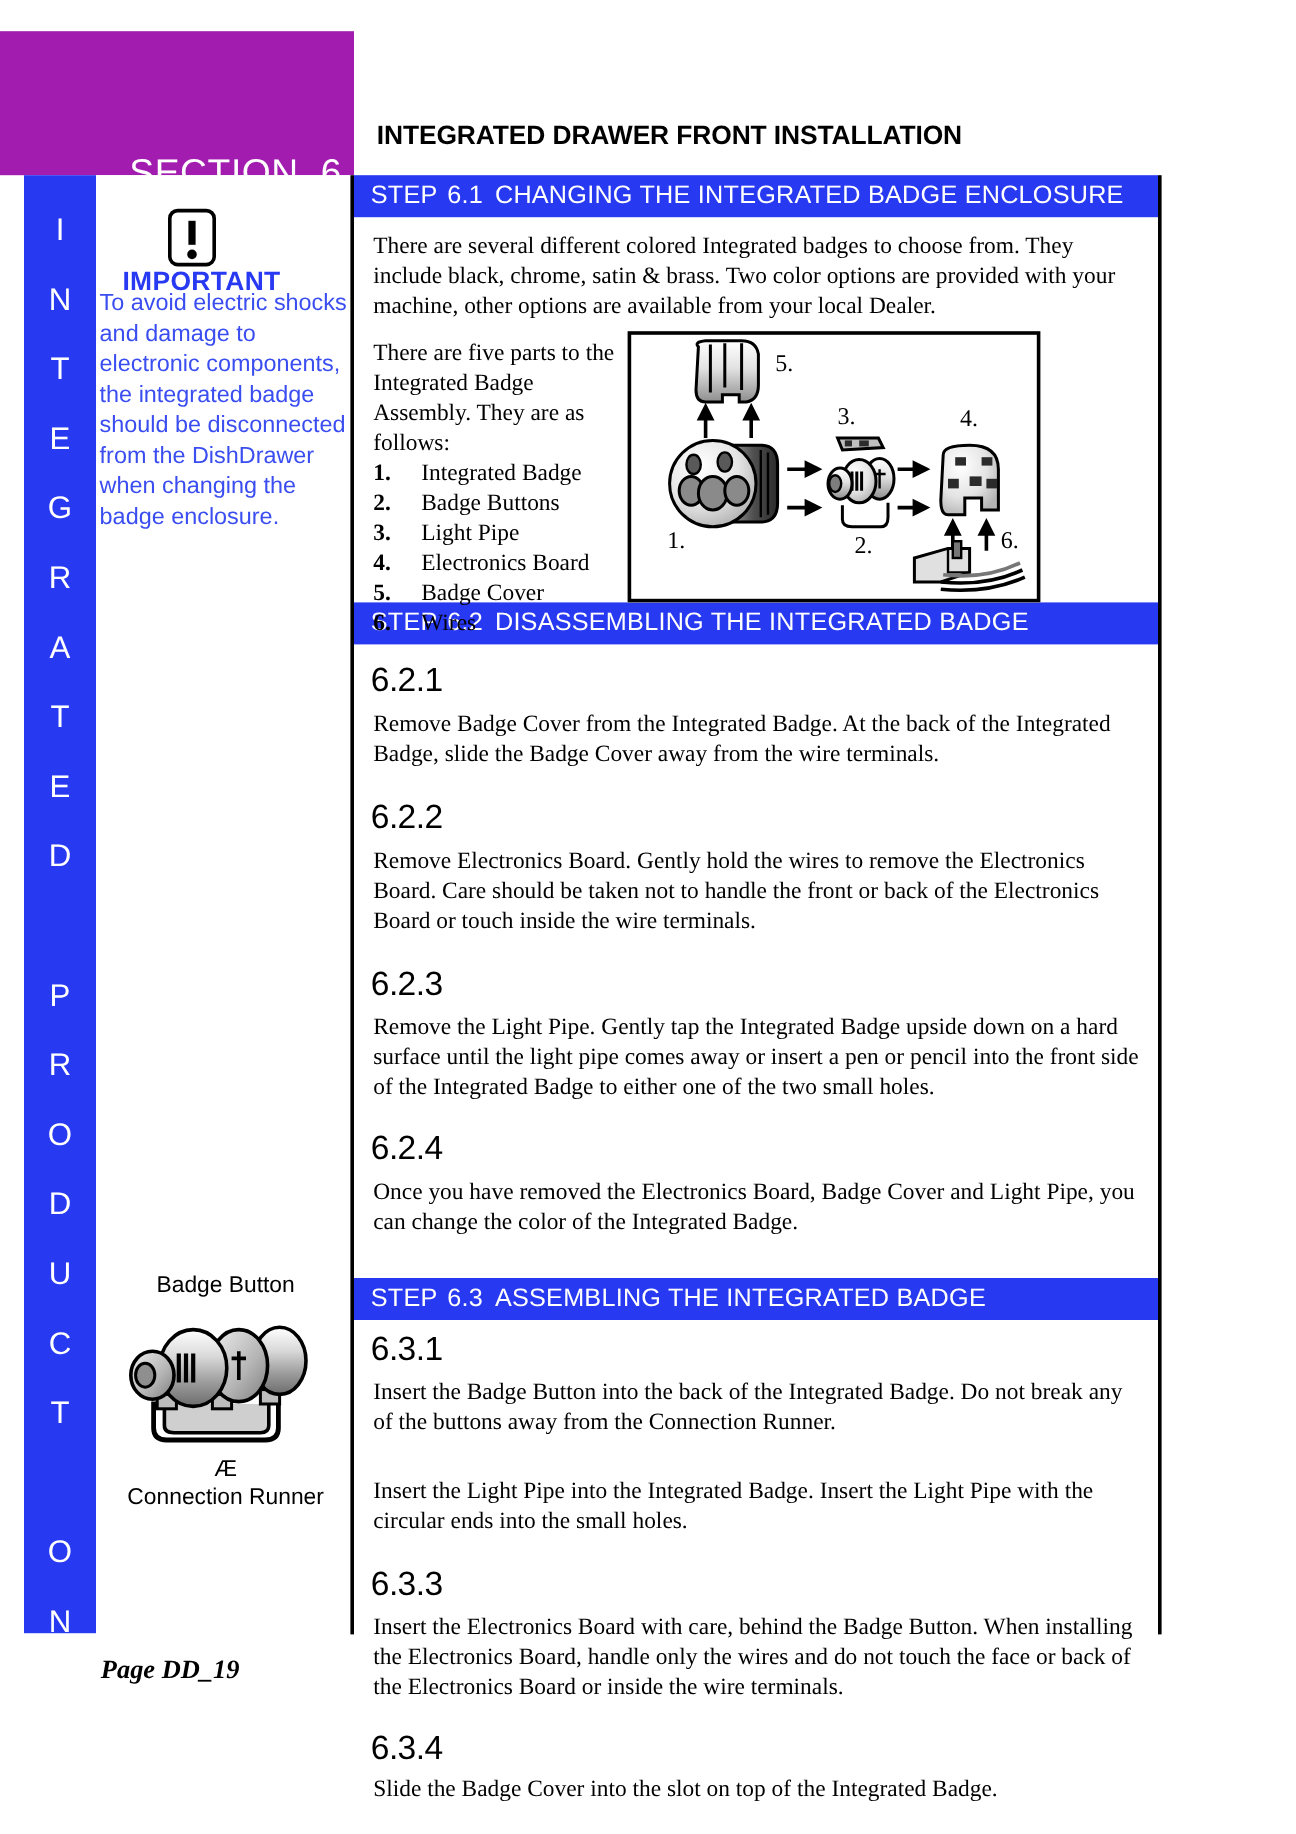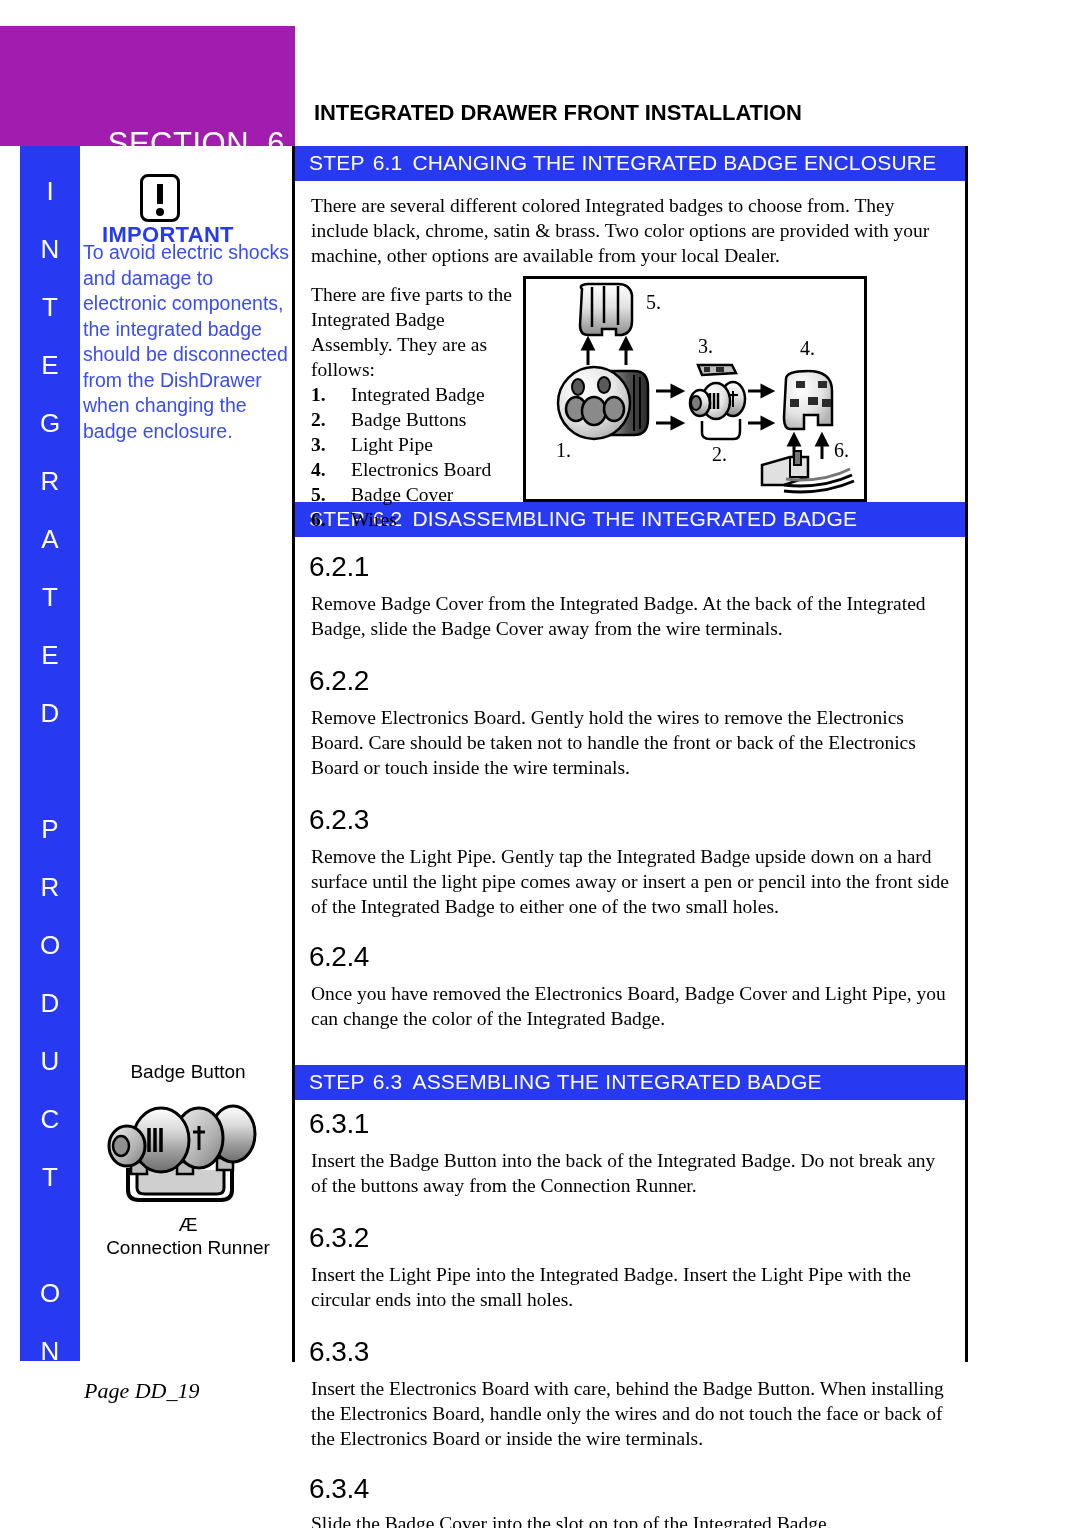--- a/index.html
+++ b/index.html
@@ -250,20 +250,21 @@
 
   
   .footer {
     position: absolute;
     left: 84px;
     top: 1378px;
     font-family: "Liberation Serif", serif;
     font-style: italic;
     font-size: 22px;
     color: #000000;
+    font-weight: bold;
   }
 </style>
 </head>
 <body>
 
 <div class="page">
 
   <div class="header-block">
     <div class="section-label">SECTION  6</div>
   </div>
@@ -522,21 +523,20 @@
 
     <div class="step-bar">
       <span>STEP</span><span class="num">6.3</span><span>ASSEMBLING THE INTEGRATED BADGE</span>
     </div>
 
     <div style="height:8px"></div>
     <div class="sub-head">6.3.1</div>
     <div class="body-text" style="padding-top:8px">Insert the Badge Button into the back of the Integrated Badge.  Do not  break any of the buttons away from the Connection Runner.</div>
 
     <div style="height:24px"></div>
-    <div class="sub-head">6.3.2</div>
     <div class="body-text" style="padding-top:8px">Insert the Light Pipe into the Integrated Badge.  Insert the Light Pipe with the circular ends into the small holes.</div>
 
     <div style="height:24px"></div>
     <div class="sub-head">6.3.3</div>
     <div class="body-text" style="padding-top:8px;padding-right:4px">Insert the Electronics Board with care, behind the Badge Button.  When installing the Electronics Board, handle only the wires and do not touch the face or back of the Electronics Board or inside the wire terminals.</div>
 
     <div style="height:22px"></div>
     <div class="sub-head">6.3.4</div>
     <div class="body-text" style="padding-top:6px">Slide the Badge Cover into the slot on top of the Integrated Badge.</div>
 

